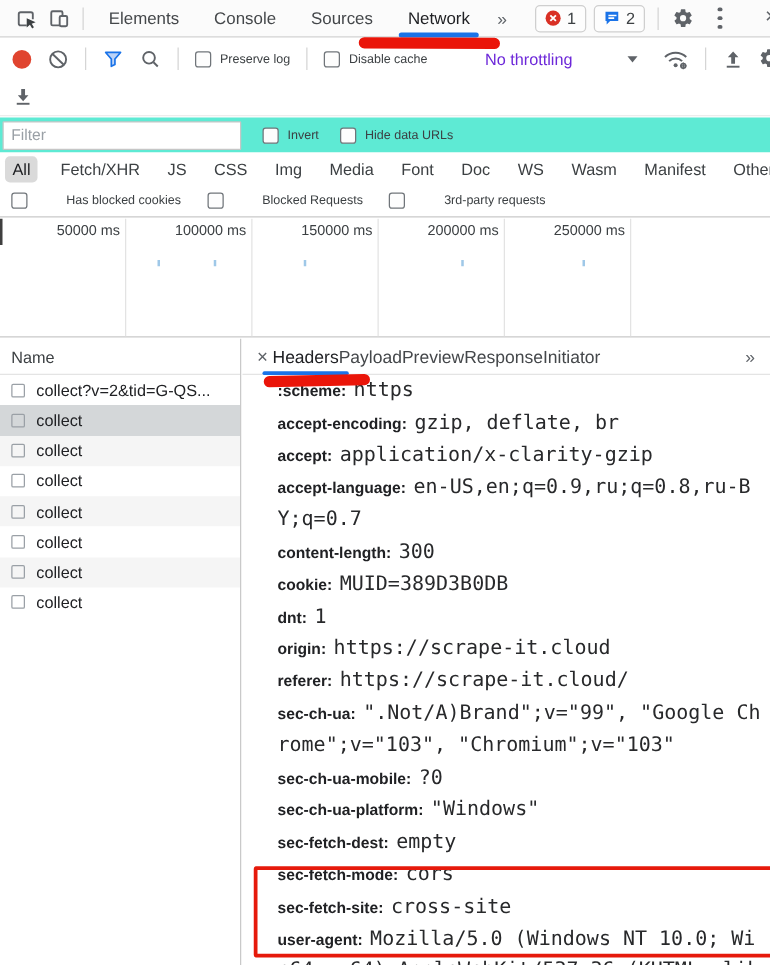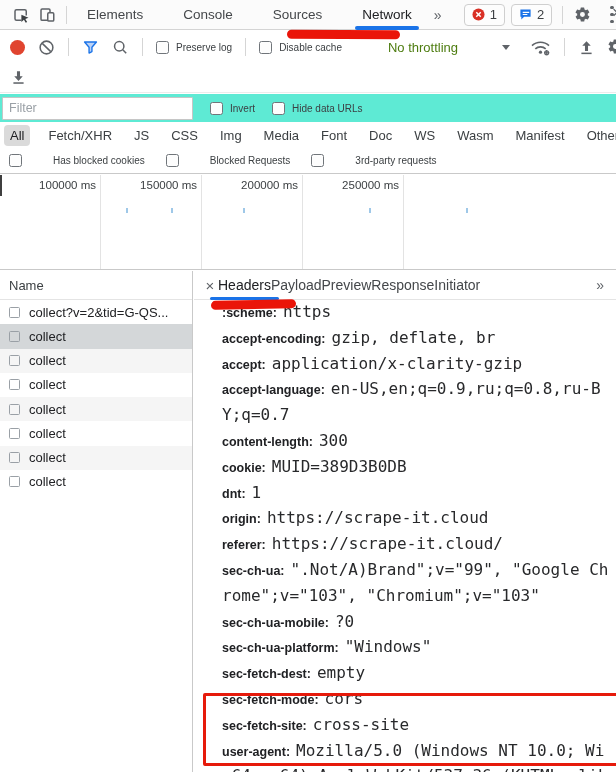--- a/index.html
+++ b/index.html
@@ -11,21 +11,21 @@
   }
   .sep { width: 1px; height: 18px; background: #d5d5d5; flex: 0 0 1px; }
 
   
   .topbar {
     position: absolute; left: 0; top: 0; width: 616px; height: 30px;
     background: #fbfbfb; border-bottom: 1px solid #d4d4d4;
     display: flex; align-items: center; padding-left: 8px;
   }
   .topbar .icon-btn { display: flex; align-items: center; justify-content: center; width: 26px; height: 26px; flex: 0 0 auto; }
-  .top-tabs { display: flex; gap: 40px; margin-left: 20px; align-items: center; }
+  .top-tabs { display: flex; gap: 28px; margin-left: 20px; align-items: center; }
   .top-tab { font-size: 13.5px; color: #44474a; position: relative; height: 30px; line-height: 30px; white-space: nowrap; }
   .top-tab.active { color: #202124; }
   .tab-underline { position: absolute; left: -7px; right: -7px; bottom: 0; height: 3.5px; background: #1a73e8; border-radius: 2px; }
   .chevrons { font-size: 14px; color: #5f6368; margin-left: 22px; }
   .badge-chip {
     display: flex; align-items: center; gap: 5px; border: 1px solid #cfcfcf; border-radius: 4px;
     background: #fdfdfd; height: 22px; padding: 0 7px; font-size: 13px; color: #3c4043;
   }
   .kebab { width: 4px; height: 18px; position: relative; }
   .kebab i { position: absolute; left: 0; width: 3.6px; height: 3.6px; border-radius: 50%; background: #5f6368; }
@@ -37,21 +37,21 @@
     position: absolute; left: 0; top: 31px; width: 616px; height: 32px;
     display: flex; align-items: center; padding-left: 10px; background: #fff;
   }
   .nettools > * { flex: 0 0 auto; }
   .rec-dot { width: 15px; height: 15px; border-radius: 50%; background: #e0442f; }
   .tool-gap { width: 13px; }
   .cb {
     width: 13px; height: 13px; border: 1.4px solid #70757a; border-radius: 2.5px; background: #fdfdfd; flex: 0 0 13px;
   }
   .cb-label { font-size: 10px; color: #3c4043; margin-left: 7px; white-space: nowrap; }
-  .throttle { font-size: 13px; color: #4d7c0f; margin-left: 46px; white-space: nowrap; }
+  .throttle { font-size: 13px; color: #6d28d9; margin-left: 46px; white-space: nowrap; }
   .caret-down { width: 0; height: 0; border-left: 4.5px solid transparent; border-right: 4.5px solid transparent; border-top: 5.5px solid #5f6368; margin-left: 44px; }
   .clipped-gear { position: absolute; right: -8px; top: 7px; }
 
   
   .nettools2 {
     position: absolute; left: 0; top: 63px; width: 616px; height: 30px;
     display: flex; align-items: center; padding-left: 10px; background: #fff;
     border-bottom: 1px solid #ececec;
   }
 
@@ -318,20 +318,21 @@
       <span class="cb"></span>
       <span class="cb-label">Blocked Requests</span>
     </div>
     <div class="check-group">
       <span class="cb"></span>
       <span class="cb-label">3rd-party requests</span>
     </div>
   </div>
 
   <div class="timeline">
+    <div class="tl-cell">50000 ms</div>
     <div class="tl-cell">100000 ms</div>
     <div class="tl-cell">150000 ms</div>
     <div class="tl-cell">200000 ms</div>
     <div class="tl-cell">250000 ms</div>
     <div class="tl-cell last"></div>
     <span class="tl-notch"></span>
     <span class="tl-tick" style="left:126px"></span>
     <span class="tl-tick" style="left:171px"></span>
     <span class="tl-tick" style="left:243px"></span>
     <span class="tl-tick" style="left:369px"></span>

